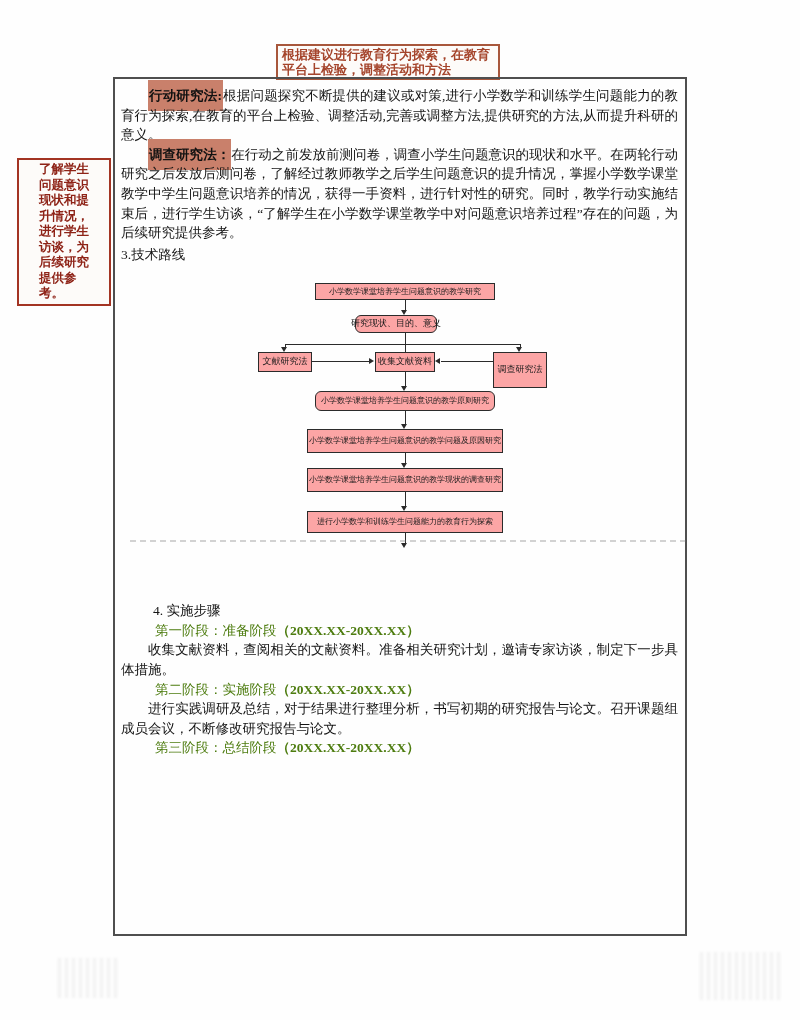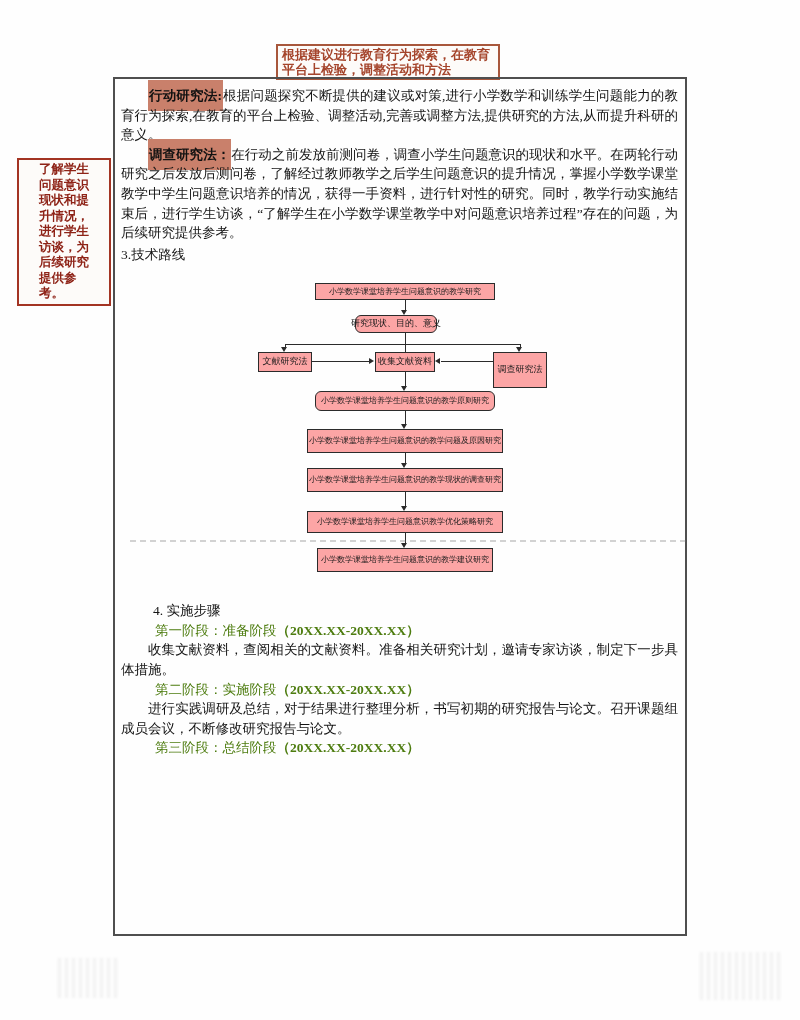--- a/index.html
+++ b/index.html
@@ -125,25 +125,24 @@
       <div class="vl" style="left:284px;top:130px;height:13px;"></div>
       <div class="ah-down" style="left:280px;top:143px;"></div>
       <div class="fbox" style="left:186px;top:148px;width:196px;height:24px;">小学数学课堂培养学生问题意识的教学问题及原因研究</div>
 
       <div class="vl" style="left:284px;top:172px;height:10px;"></div>
       <div class="ah-down" style="left:280px;top:182px;"></div>
       <div class="fbox" style="left:186px;top:187px;width:196px;height:24px;">小学数学课堂培养学生问题意识的教学现状的调查研究</div>
 
       <div class="vl" style="left:284px;top:211px;height:14px;"></div>
       <div class="ah-down" style="left:280px;top:225px;"></div>
-      <div class="fbox" style="left:186px;top:230px;width:196px;height:22px;">小学数学课堂培养学生问题意识教学优化策略研究</div>
+      <div class="fbox" style="left:186px;top:230px;width:196px;height:22px;">进行小学数学和训练学生问题能力的教育行为探索</div>
 
       <div class="vl" style="left:284px;top:252px;height:10px;"></div>
       <div class="ah-down" style="left:280px;top:262px;"></div>
-      <div class="fbox" style="left:196px;top:267px;width:176px;height:24px;">小学数学课堂培养学生问题意识的教学建议研究</div>
     </div>
 
     <div class="h4">4. 实施步骤</div>
 
     <div class="stage-title"><span>第一阶段：准备阶段</span><span class="dates">（20XX.XX-20XX.XX）</span></div>
     <p class="para">收集文献资料，查阅相关的文献资料。准备相关研究计划，邀请专家访谈，制定下一步具体措施。</p>
 
     <div class="stage-title"><span>第二阶段：实施阶段</span><span class="dates">（20XX.XX-20XX.XX）</span></div>
     <p class="para">进行实践调研及总结，对于结果进行整理分析，书写初期的研究报告与论文。召开课题组成员会议，不断修改研究报告与论文。</p>
 

